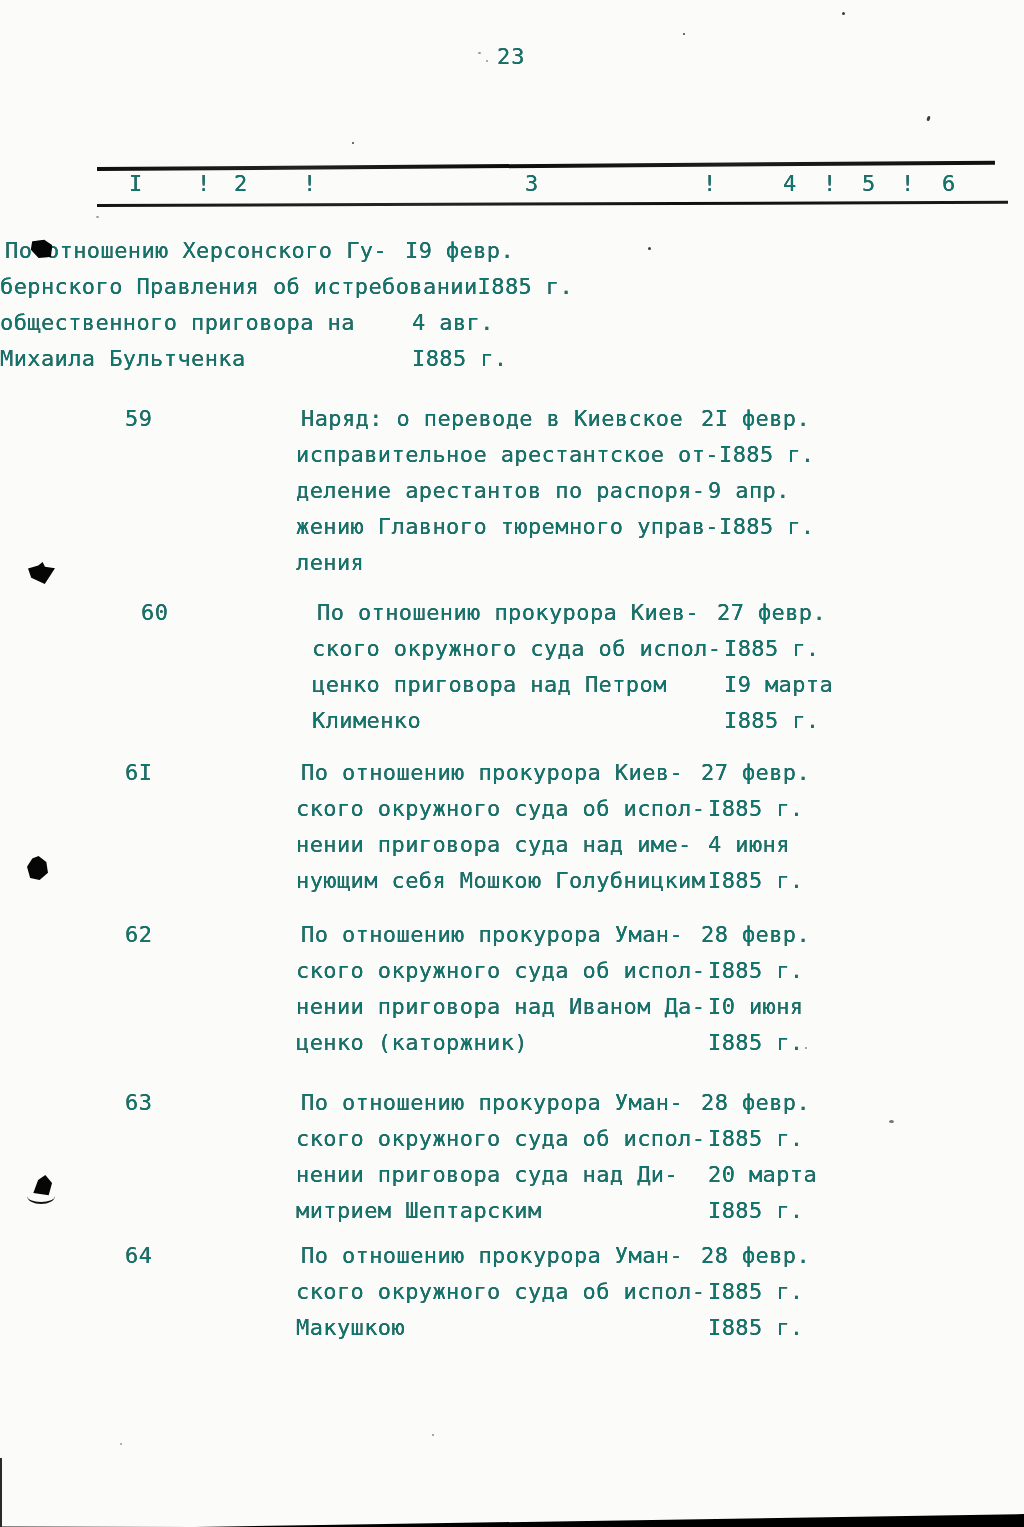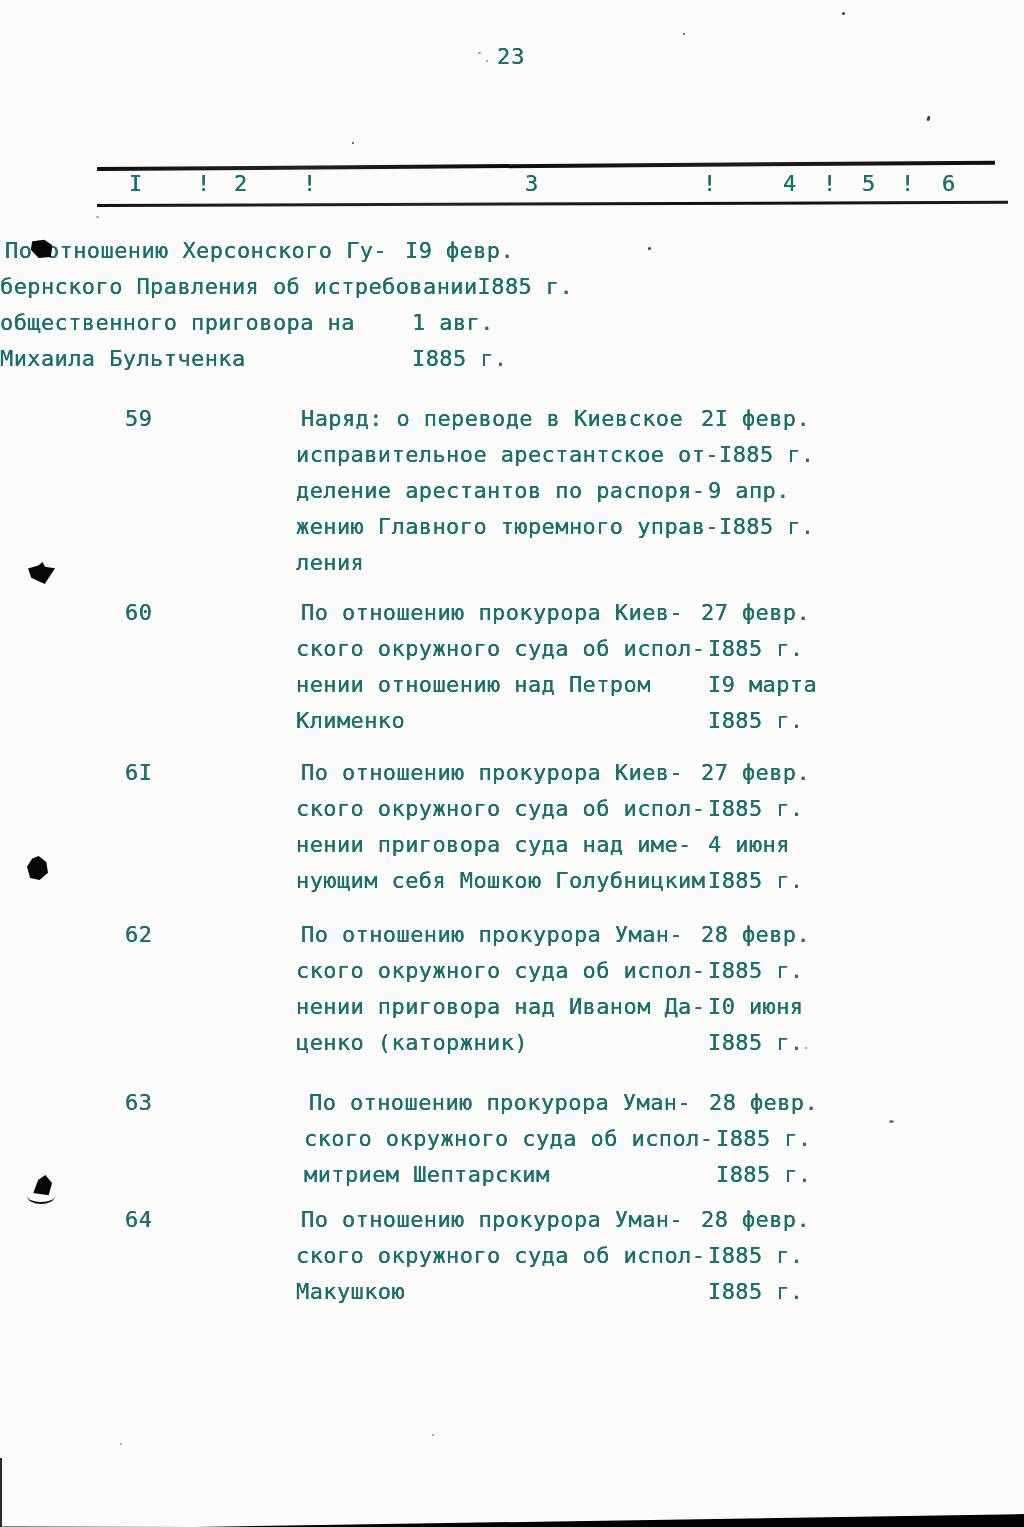--- a/index.html
+++ b/index.html
@@ -21,24 +21,24 @@
   .rule-top{top:167px;width:898px;height:4px;transform:rotate(-0.4deg);
     background:linear-gradient(90deg,#0f0f0f 0%,#222 22%,#0d0d0d 45%,#1d1d1d 70%,#101010 100%);}
   .rule-bottom{top:204px;width:911px;height:3px;transform:rotate(-0.2deg);
     background:linear-gradient(90deg,#141414 0%,#262626 35%,#101010 65%,#1a1a1a 100%);}
   .header-row{position:absolute;top:171px;left:0;width:1024px;height:30px;}
   .hcol{position:absolute;top:0;font-size:22px;}
   .entries{position:absolute;top:233px;left:0;width:1024px;}
   .entry{display:flex;}
   .entry:nth-child(1){margin-bottom:24px;}
   .entry:nth-child(2){margin-bottom:14px;}
-  .entry:nth-child(3){margin-bottom:16px;}
+  .entry:nth-child(3){margin-bottom:16px;padding-left:16px;}
   .entry:nth-child(4){margin-bottom:18px;justify-content:flex-end;}
   .entry:nth-child(5){margin-bottom:24px;}
-  .entry:nth-child(6){margin-bottom:9px;gap:8px;}
+  .entry:nth-child(6){margin-bottom:9px;}
   .entry-num{
     width:296px;box-sizing:border-box;padding-left:125px;
     font-size:22px;line-height:36px;letter-spacing:.4px;
   }
   .entry-body{flex:1;}
   .line{display:flex;line-height:36px;font-size:22px;letter-spacing:.4px;}
   .line .desc{min-width:412px;white-space:pre;}
   .line.first .desc{margin-left:5px;min-width:400px;}
   .line .date{white-space:pre;}
   
@@ -101,21 +101,21 @@
           <div class="line first">
             <span class="desc">По отношению Херсонского Гу-</span>
             <span class="date">I9 февр.</span>
           </div>
           <div class="line">
             <span class="desc">бернского Правления об истребовании</span>
             <span class="date">I885 г.</span>
           </div>
           <div class="line">
             <span class="desc">общественного приговора на</span>
-            <span class="date">1 авг.</span>
+            <span class="date">4 авг.</span>
           </div>
           <div class="line">
             <span class="desc">Михаила Бультченка</span>
             <span class="date">I885 г.</span>
           </div>
         </div>
       </div>
       <div class="entry">
         <div class="entry-num">59</div>
         <div class="entry-body">
@@ -146,21 +146,21 @@
         <div class="entry-body">
           <div class="line first">
             <span class="desc">По отношению прокурора Киев-</span>
             <span class="date">27 февр.</span>
           </div>
           <div class="line">
             <span class="desc">ского окружного суда об испол-</span>
             <span class="date">I885 г.</span>
           </div>
           <div class="line">
-            <span class="desc">нении отношению над Петром</span>
+            <span class="desc">ценко приговора над Петром</span>
             <span class="date">I9 марта</span>
           </div>
           <div class="line">
             <span class="desc">Клименко</span>
             <span class="date">I885 г.</span>
           </div>
         </div>
       </div>
       <div class="entry">
         <div class="entry-num">6I</div>
@@ -207,20 +207,24 @@
       <div class="entry">
         <div class="entry-num">63</div>
         <div class="entry-body">
           <div class="line first">
             <span class="desc">По отношению прокурора Уман-</span>
             <span class="date">28 февр.</span>
           </div>
           <div class="line">
             <span class="desc">ского окружного суда об испол-</span>
             <span class="date">I885 г.</span>
+          </div>
+          <div class="line">
+            <span class="desc">нении приговора суда над Ди-</span>
+            <span class="date">20 марта</span>
           </div>
           <div class="line">
             <span class="desc">митрием Шептарским</span>
             <span class="date">I885 г.</span>
           </div>
         </div>
       </div>
       <div class="entry">
         <div class="entry-num">64</div>
         <div class="entry-body">

